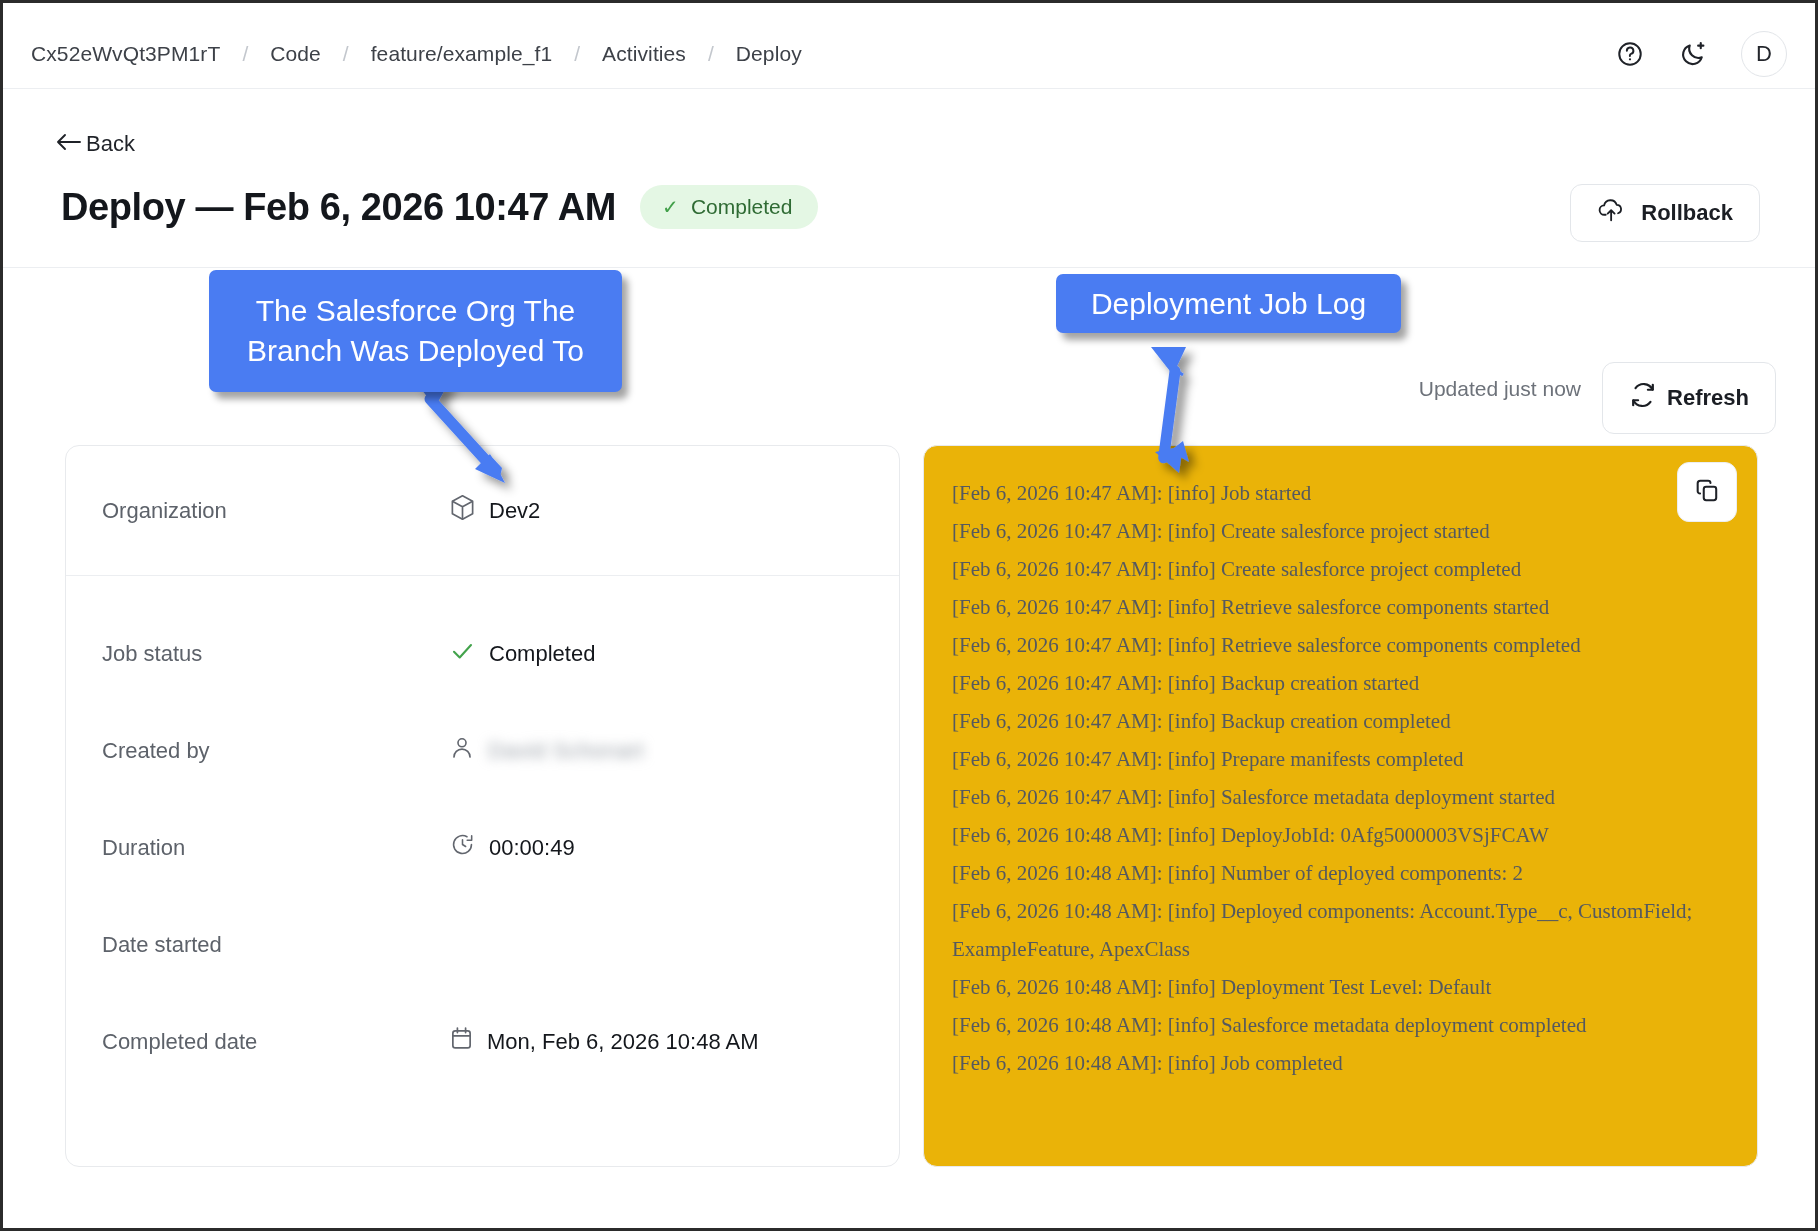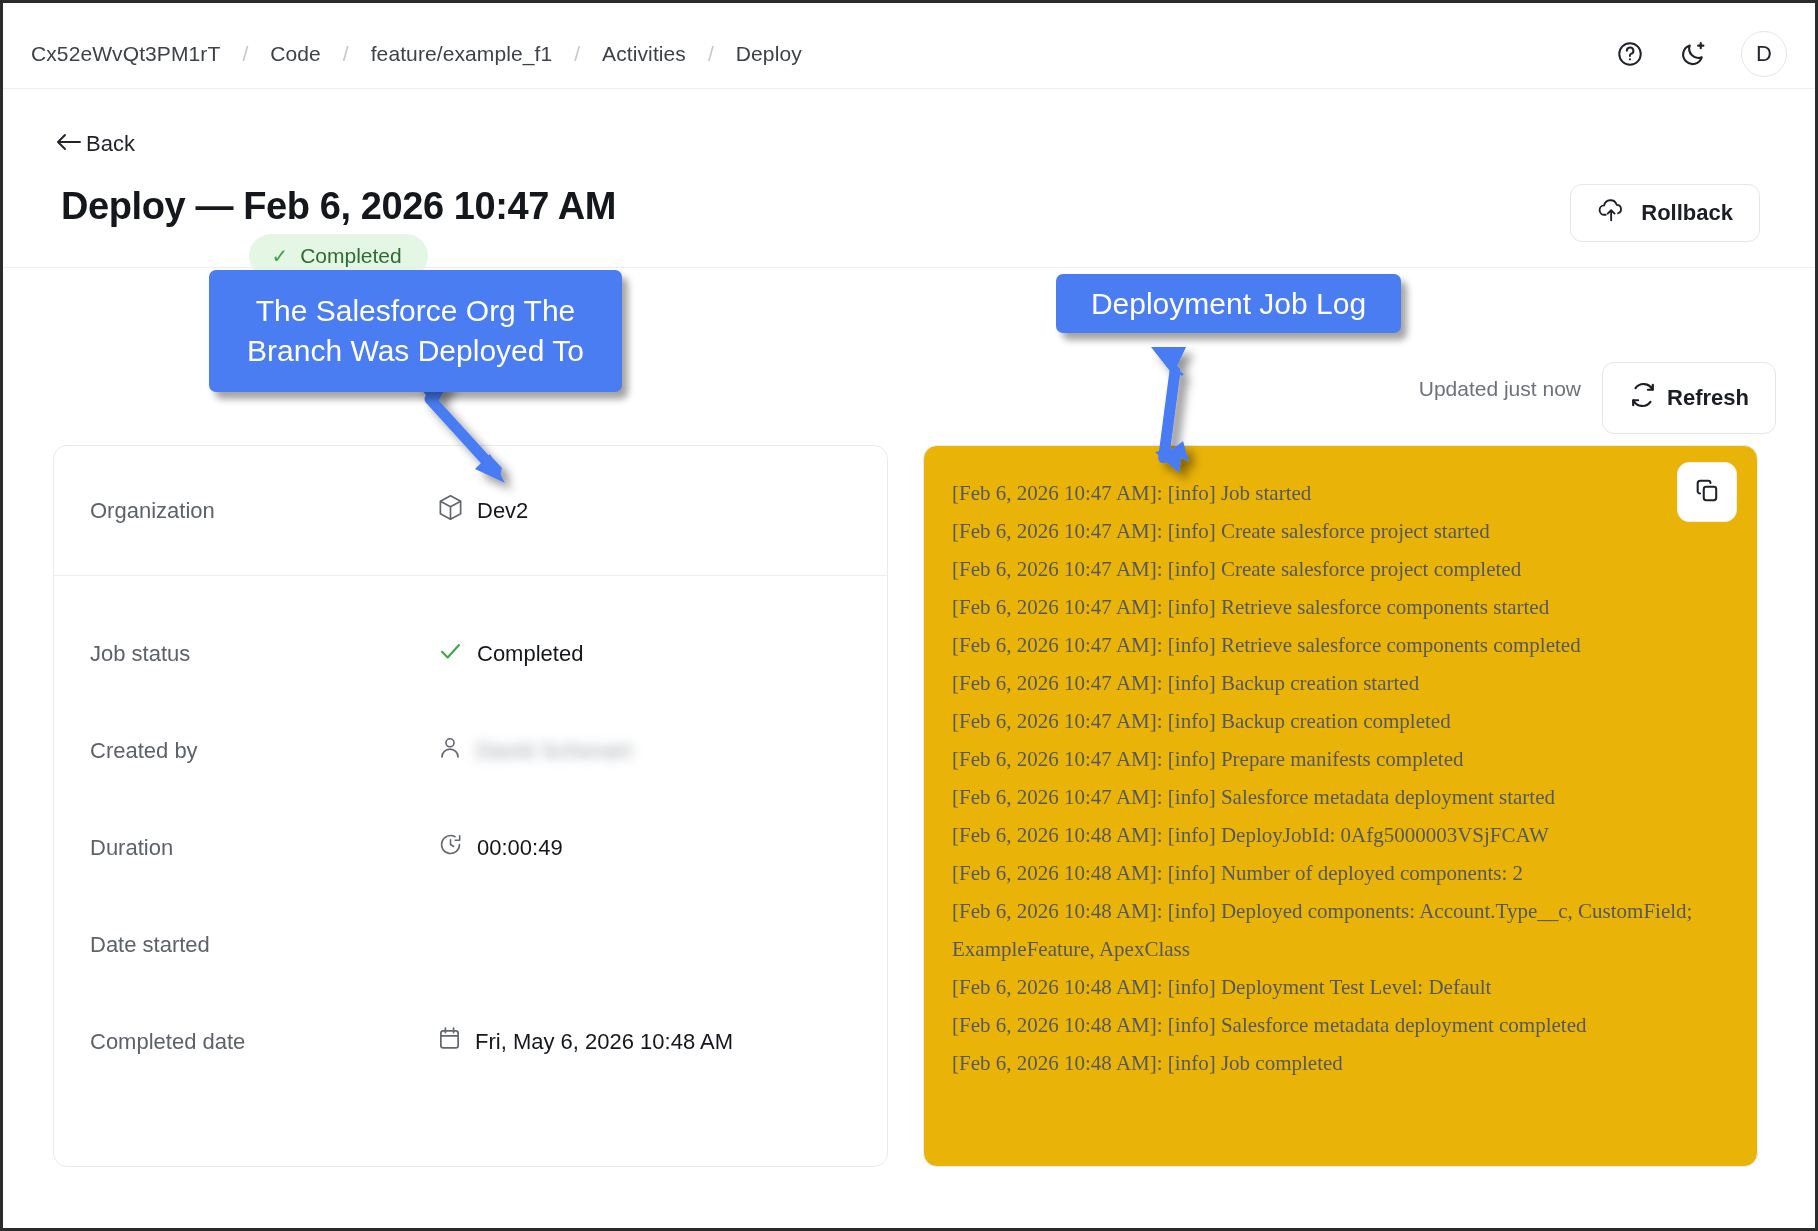--- a/index.html
+++ b/index.html
@@ -54,21 +54,21 @@
   
   .back-row {
     position: absolute; left: 52px; top: 128px;
     display: flex; align-items: center; gap: 3px;
     cursor: pointer;
   }
   .back-row .lbl { font-size: 22px; color: #1f2228; font-weight: 500; }
 
   .title-row {
     position: absolute; left: 58px; top: 182px;
-    display: flex; align-items: center; gap: 6px; flex-direction: column;
+    display: flex; align-items: center; gap: 24px;
   }
   .page-title {
     font-size: 38px; font-weight: 700; color: #14171c;
     letter-spacing: -.4px; white-space: nowrap;
   }
   .badge {
     display: flex; align-items: center; gap: 12px;
     background: #e4f7e4; color: #2f6b34;
     border-radius: 22px; padding: 10px 26px 10px 22px;
     font-size: 21px;
@@ -98,21 +98,21 @@
     position: absolute; right: 39px; top: 359px;
     height: 72px; padding: 0 26px;
     display: flex; align-items: center; gap: 10px;
     background: #ffffff; border: 1px solid #e3e6ea; border-radius: 12px;
     font-size: 22px; font-weight: 600; color: #1b1e24;
     cursor: pointer;
   }
 
   
   .detail-card {
-    position: absolute; left: 50px; top: 442px;
+    position: absolute; left: 62px; top: 442px;
     width: 835px; height: 722px;
     background: #ffffff;
     border: 1px solid #e8eaed; border-radius: 14px;
   }
   .org-row {
     height: 130px; display: flex; align-items: center;
     border-bottom: 1px solid #eceef1;
     padding: 0 36px;
   }
   .fields { padding: 50px 36px 0 36px; }
@@ -328,21 +328,21 @@
 
       <div class="f-row">
         <div class="f-label">Completed date</div>
         <div class="f-value">
           <span>
             <svg width="23" height="25" viewBox="0 0 20 22" fill="none" stroke="#62666e" stroke-width="1.5" stroke-linecap="round" stroke-linejoin="round">
               <rect x="2.4" y="4.2" width="15.2" height="15" rx="2.1"></rect>
               <path d="M6.4 1.8v4M13.6 1.8v4M2.4 8.6h15.2"></path>
             </svg>
           </span>
-          <span class="vtxt">Fri, May 6, 2026 10:48 AM</span>
+          <span class="vtxt">Mon, Feb 6, 2026 10:48 AM</span>
         </div>
       </div>
 
     </div>
   </div>
 
   <div class="log-panel">
     <div class="copy-btn">
       <span>
         <svg width="26" height="26" viewBox="0 0 24 24" fill="none" stroke="#1f2228" stroke-width="1.9" stroke-linecap="round" stroke-linejoin="round">

